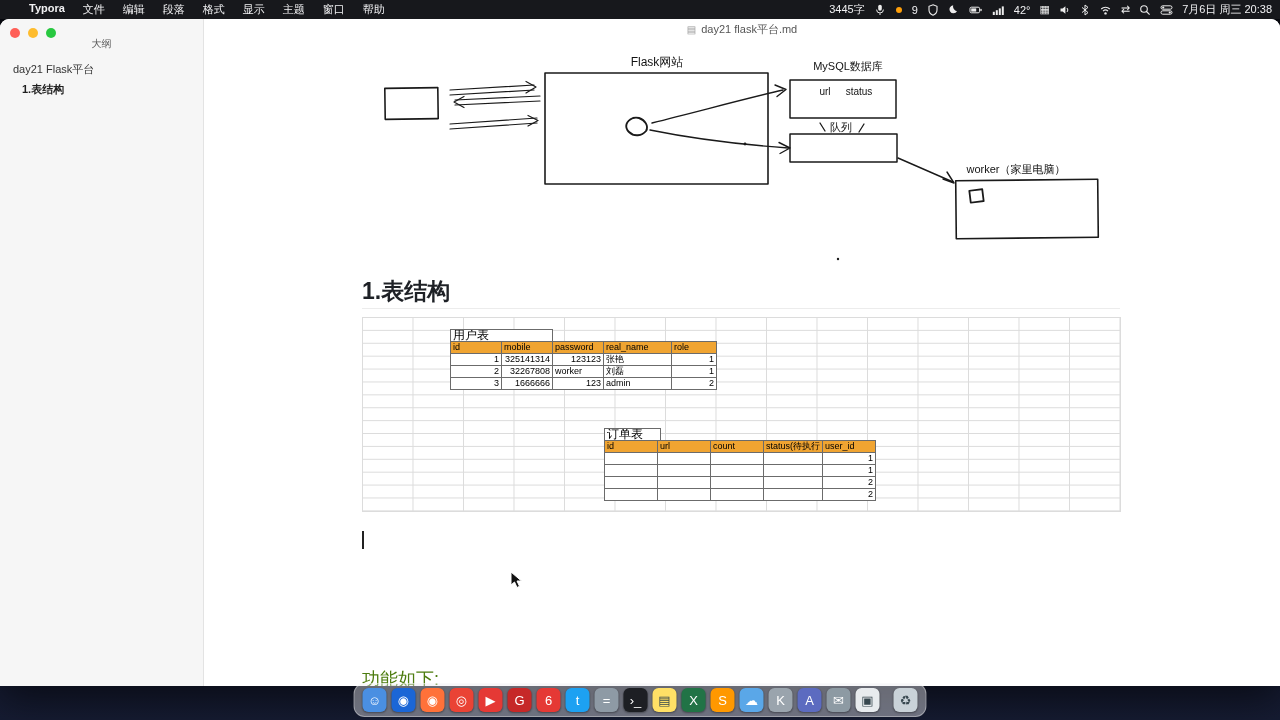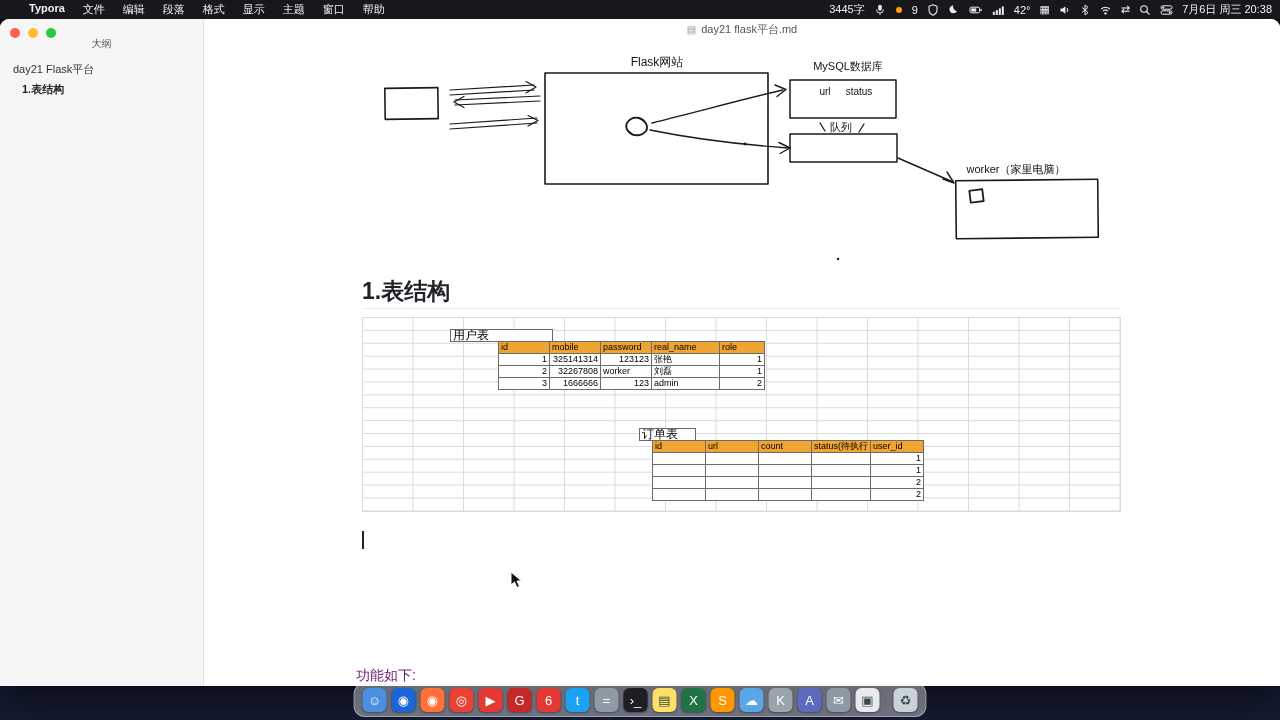--- a/index.html
+++ b/index.html
@@ -37,32 +37,32 @@
   .outline-2{position:absolute;left:22px;top:63px;font-size:11px;font-weight:bold;color:#1f1f1f;}
   
   .main{position:absolute;left:204px;top:0;right:0;height:100%;background:#fff;}
   .tab-bar{position:absolute;top:2px;left:0;right:0;height:16px;
     display:flex;justify-content:center;align-items:center;gap:5px;
     font-size:11px;color:#555;}
   .tab-icon{color:#999;font-size:10px;}
   .doc-heading{position:absolute;left:158px;top:257px;font-size:23px;font-weight:700;color:#1e2126;}
   .heading-rule{position:absolute;left:158px;top:289px;width:758px;border-top:1px solid #ececec;}
   .caret{position:absolute;left:158px;top:512px;width:1.5px;height:18px;background:#222;}
-  .trailing{position:absolute;left:152px;top:648px;font-size:14px;color:#701a75;}
+  .trailing{position:absolute;left:158px;top:648px;font-size:18px;color:#4d7c0f;}
   
   .sheet{position:absolute;left:158px;top:298px;width:758px;height:194px;
     background-image:
       linear-gradient(to right,#dcdcdc 1px,transparent 1px),
       linear-gradient(to bottom,#dcdcdc 1px,transparent 1px);
     background-size:50.5px 12.9px;
     border-right:1px solid #dcdcdc;border-bottom:1px solid #dcdcdc;}
   .tbl-title{position:absolute;background:#fff;border:1px solid #6b6b6b;
     font-size:12px;line-height:11px;height:11px;padding:0 2px;white-space:nowrap;overflow:hidden;}
   table.xls{position:absolute;border-collapse:collapse;table-layout:fixed;
-    font-size:9px;background:#fff;margin-left:48px;}
+    font-size:9px;background:#fff;}
   table.xls td{border:1px solid #6b6b6b;height:11px;line-height:11px;
     padding:0 2px;overflow:hidden;white-space:nowrap;background:#fff;}
   table.xls tr.hd td{background:#f0a431;}
   td.n{text-align:right;}
   
   .diagram{position:absolute;inset:0;pointer-events:none;}
   .diagram text{font-family:"Liberation Sans",sans-serif;fill:#131313;}
   
   .cursor{position:absolute;left:306px;top:552px;pointer-events:none;}
   
@@ -276,21 +276,21 @@
         <tr>
           <td class="n">3</td>
           <td class="n">1666666</td>
           <td class="n">123</td>
           <td>admin</td>
           <td class="n">2</td>
         </tr>
       </tbody>
         </table>
 
-      <div class="tbl-title" style="left:242px;top:111px;width:51px;margin-left:35px;">订单表</div>
+      <div class="tbl-title" style="left:242px;top:111px;width:51px;">订单表</div>
       <table class="xls" style="left:242px;top:123px;">
         <colgroup>
             <col style="width:53px">
             <col style="width:53px">
             <col style="width:53px">
             <col style="width:53px">
             <col style="width:53px">
           </colgroup>
         <tbody>
             <tr class="hd">

